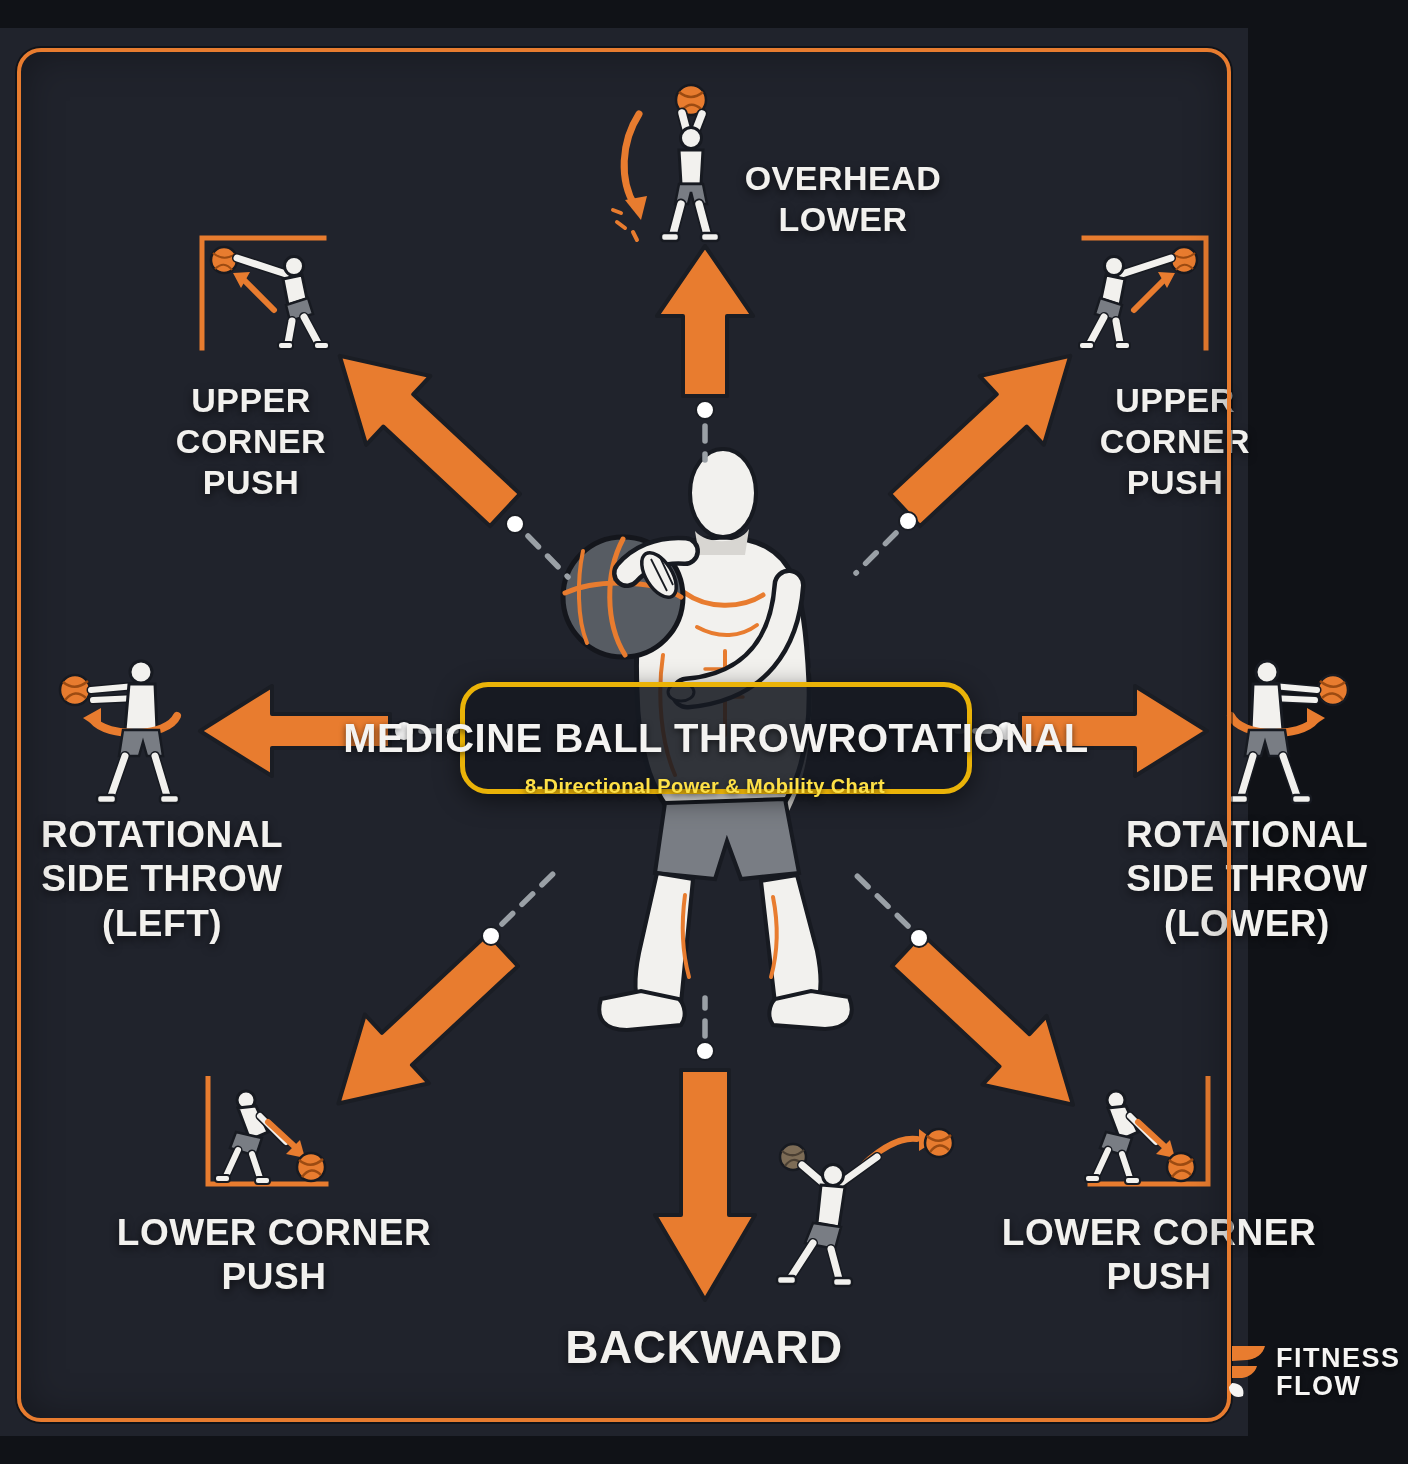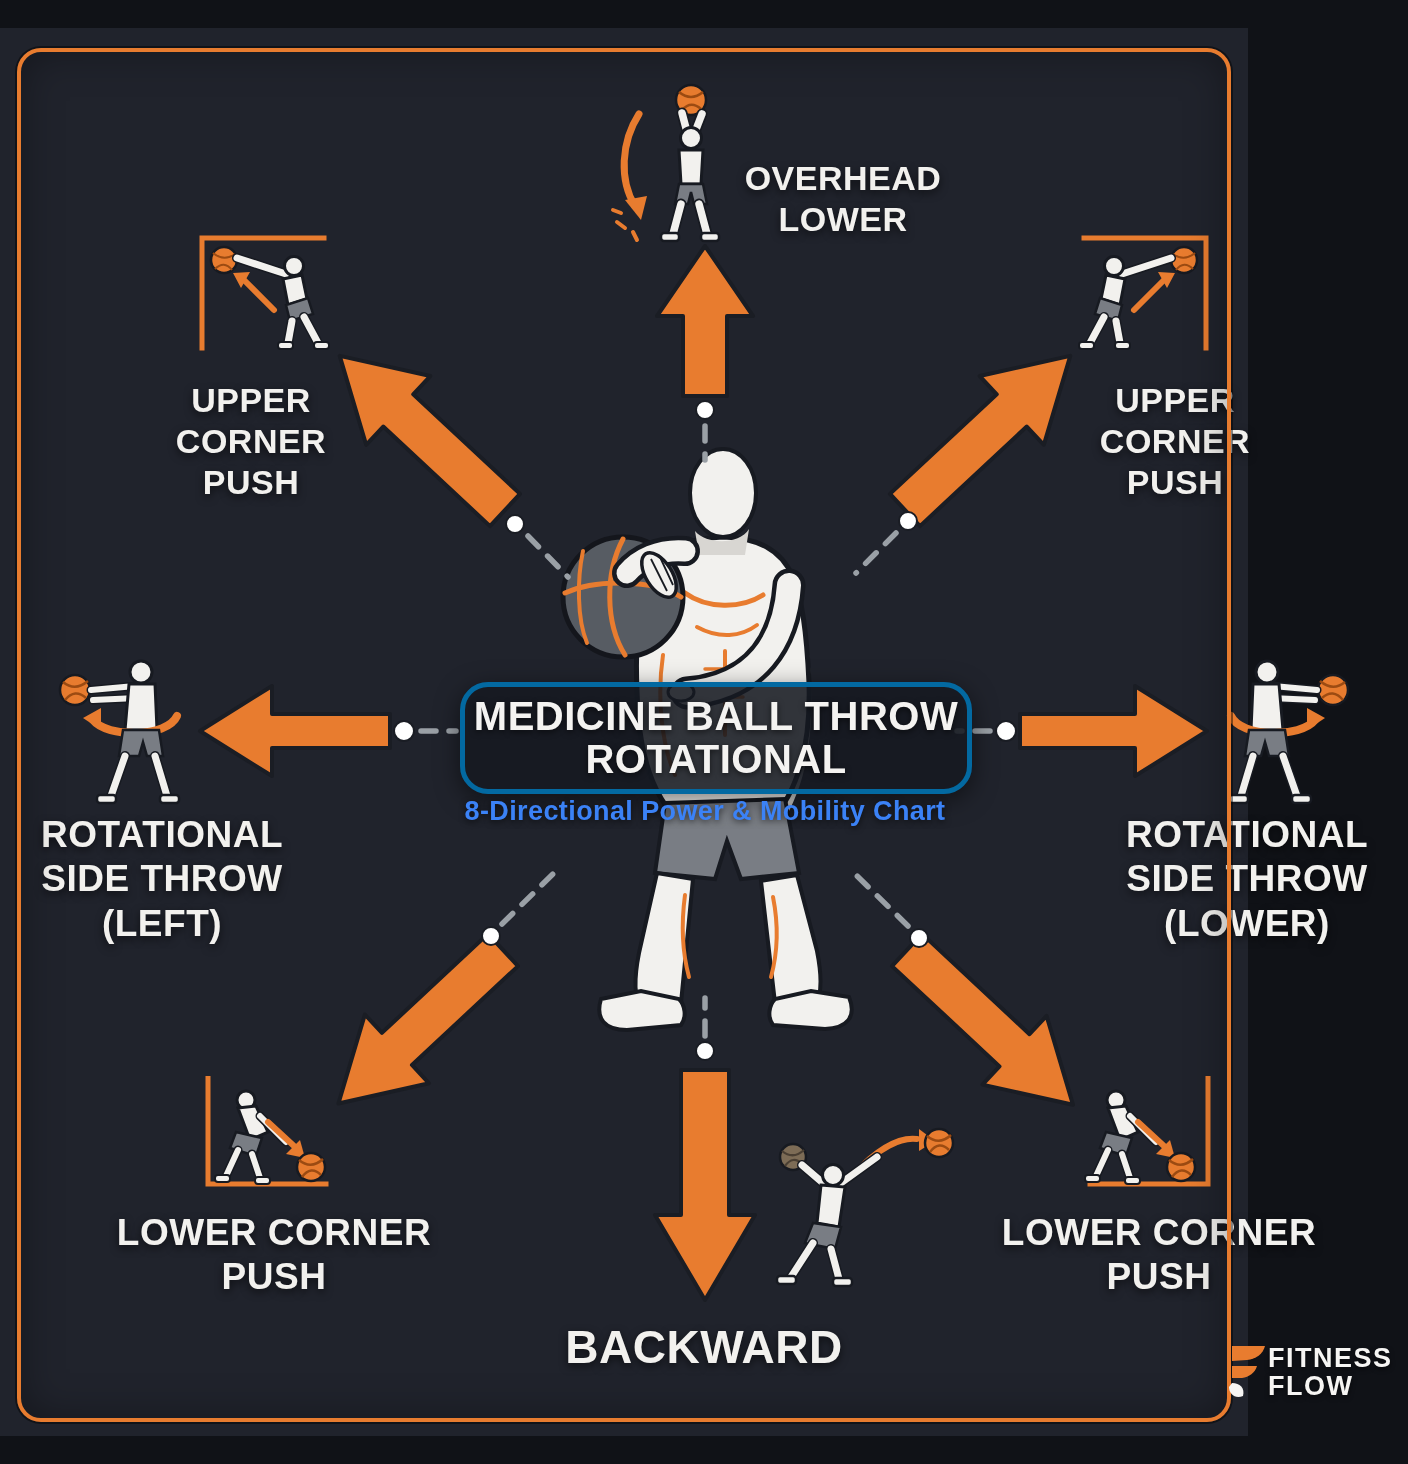--- a/index.html
+++ b/index.html
@@ -8,29 +8,29 @@
   .stage{position:absolute;left:0;top:28px;width:1248px;height:1408px;background:#20232c;}
   .frame{position:absolute;left:17px;top:20px;right:17px;bottom:14px;border:4px solid #e87c2f;
          border-radius:24px;box-shadow:0 0 0 2px rgba(0,0,0,.45), inset 0 0 40px rgba(0,0,0,.35);}
   .abs{position:absolute;}
   .label{position:absolute;color:#f2f1ee;font-weight:bold;text-align:center;
          text-shadow:0 3px 9px rgba(0,0,0,.6);line-height:1.2;}
   .lab34{font-size:34px;letter-spacing:.5px;}
   .lab37{font-size:37px;letter-spacing:.5px;}
   .lab38{font-size:46px;letter-spacing:.5px;}
   .title-box{position:absolute;left:460px;top:654px;width:502px;height:102px;
-             background:rgba(22,25,33,.88);border:5px solid #0369a1;border-radius:28px;
-             box-shadow:0 6px 24px rgba(0,0,0,.5);display:flex;flex-direction:column;
+             background:rgba(22,25,33,.88);border:5px solid #eab308;border-radius:28px;
+             box-shadow:0 6px 24px rgba(0,0,0,.5);display:flex;flex-direction:row;
              align-items:center;justify-content:center;z-index:40;}
   .title-line{color:#f4f3f1;font-weight:bold;font-size:40px;line-height:1.07;letter-spacing:.5px;
               text-shadow:0 2px 6px rgba(0,0,0,.6);white-space:nowrap;}
-  .subtitle{position:absolute;left:405px;top:768px;width:600px;text-align:center;color:#3b82f6;
-            font-weight:bold;font-size:27px;letter-spacing:.4px;z-index:40;
+  .subtitle{position:absolute;left:405px;top:747px;width:600px;text-align:center;color:#fde047;
+            font-weight:bold;font-size:20px;letter-spacing:.4px;z-index:40;
             text-shadow:0 2px 6px rgba(0,0,0,.6);}
-  .logo{position:absolute;left:1222px;top:1316px;display:flex;align-items:center;gap:2px;z-index:30;}
+  .logo{position:absolute;left:1222px;top:1316px;display:flex;align-items:center;gap:10px;z-index:30;}
   .logo-text{display:flex;flex-direction:column;color:#f6f5f3;font-weight:bold;font-size:27px;
              line-height:1.02;letter-spacing:1.5px;text-shadow:0 2px 5px rgba(0,0,0,.6);}
   svg{display:block;}
   .mirror{transform:scaleX(-1);}
 </style>
 </head>
 <body>
 
 <div class="canvas">
  <div class="stage">

